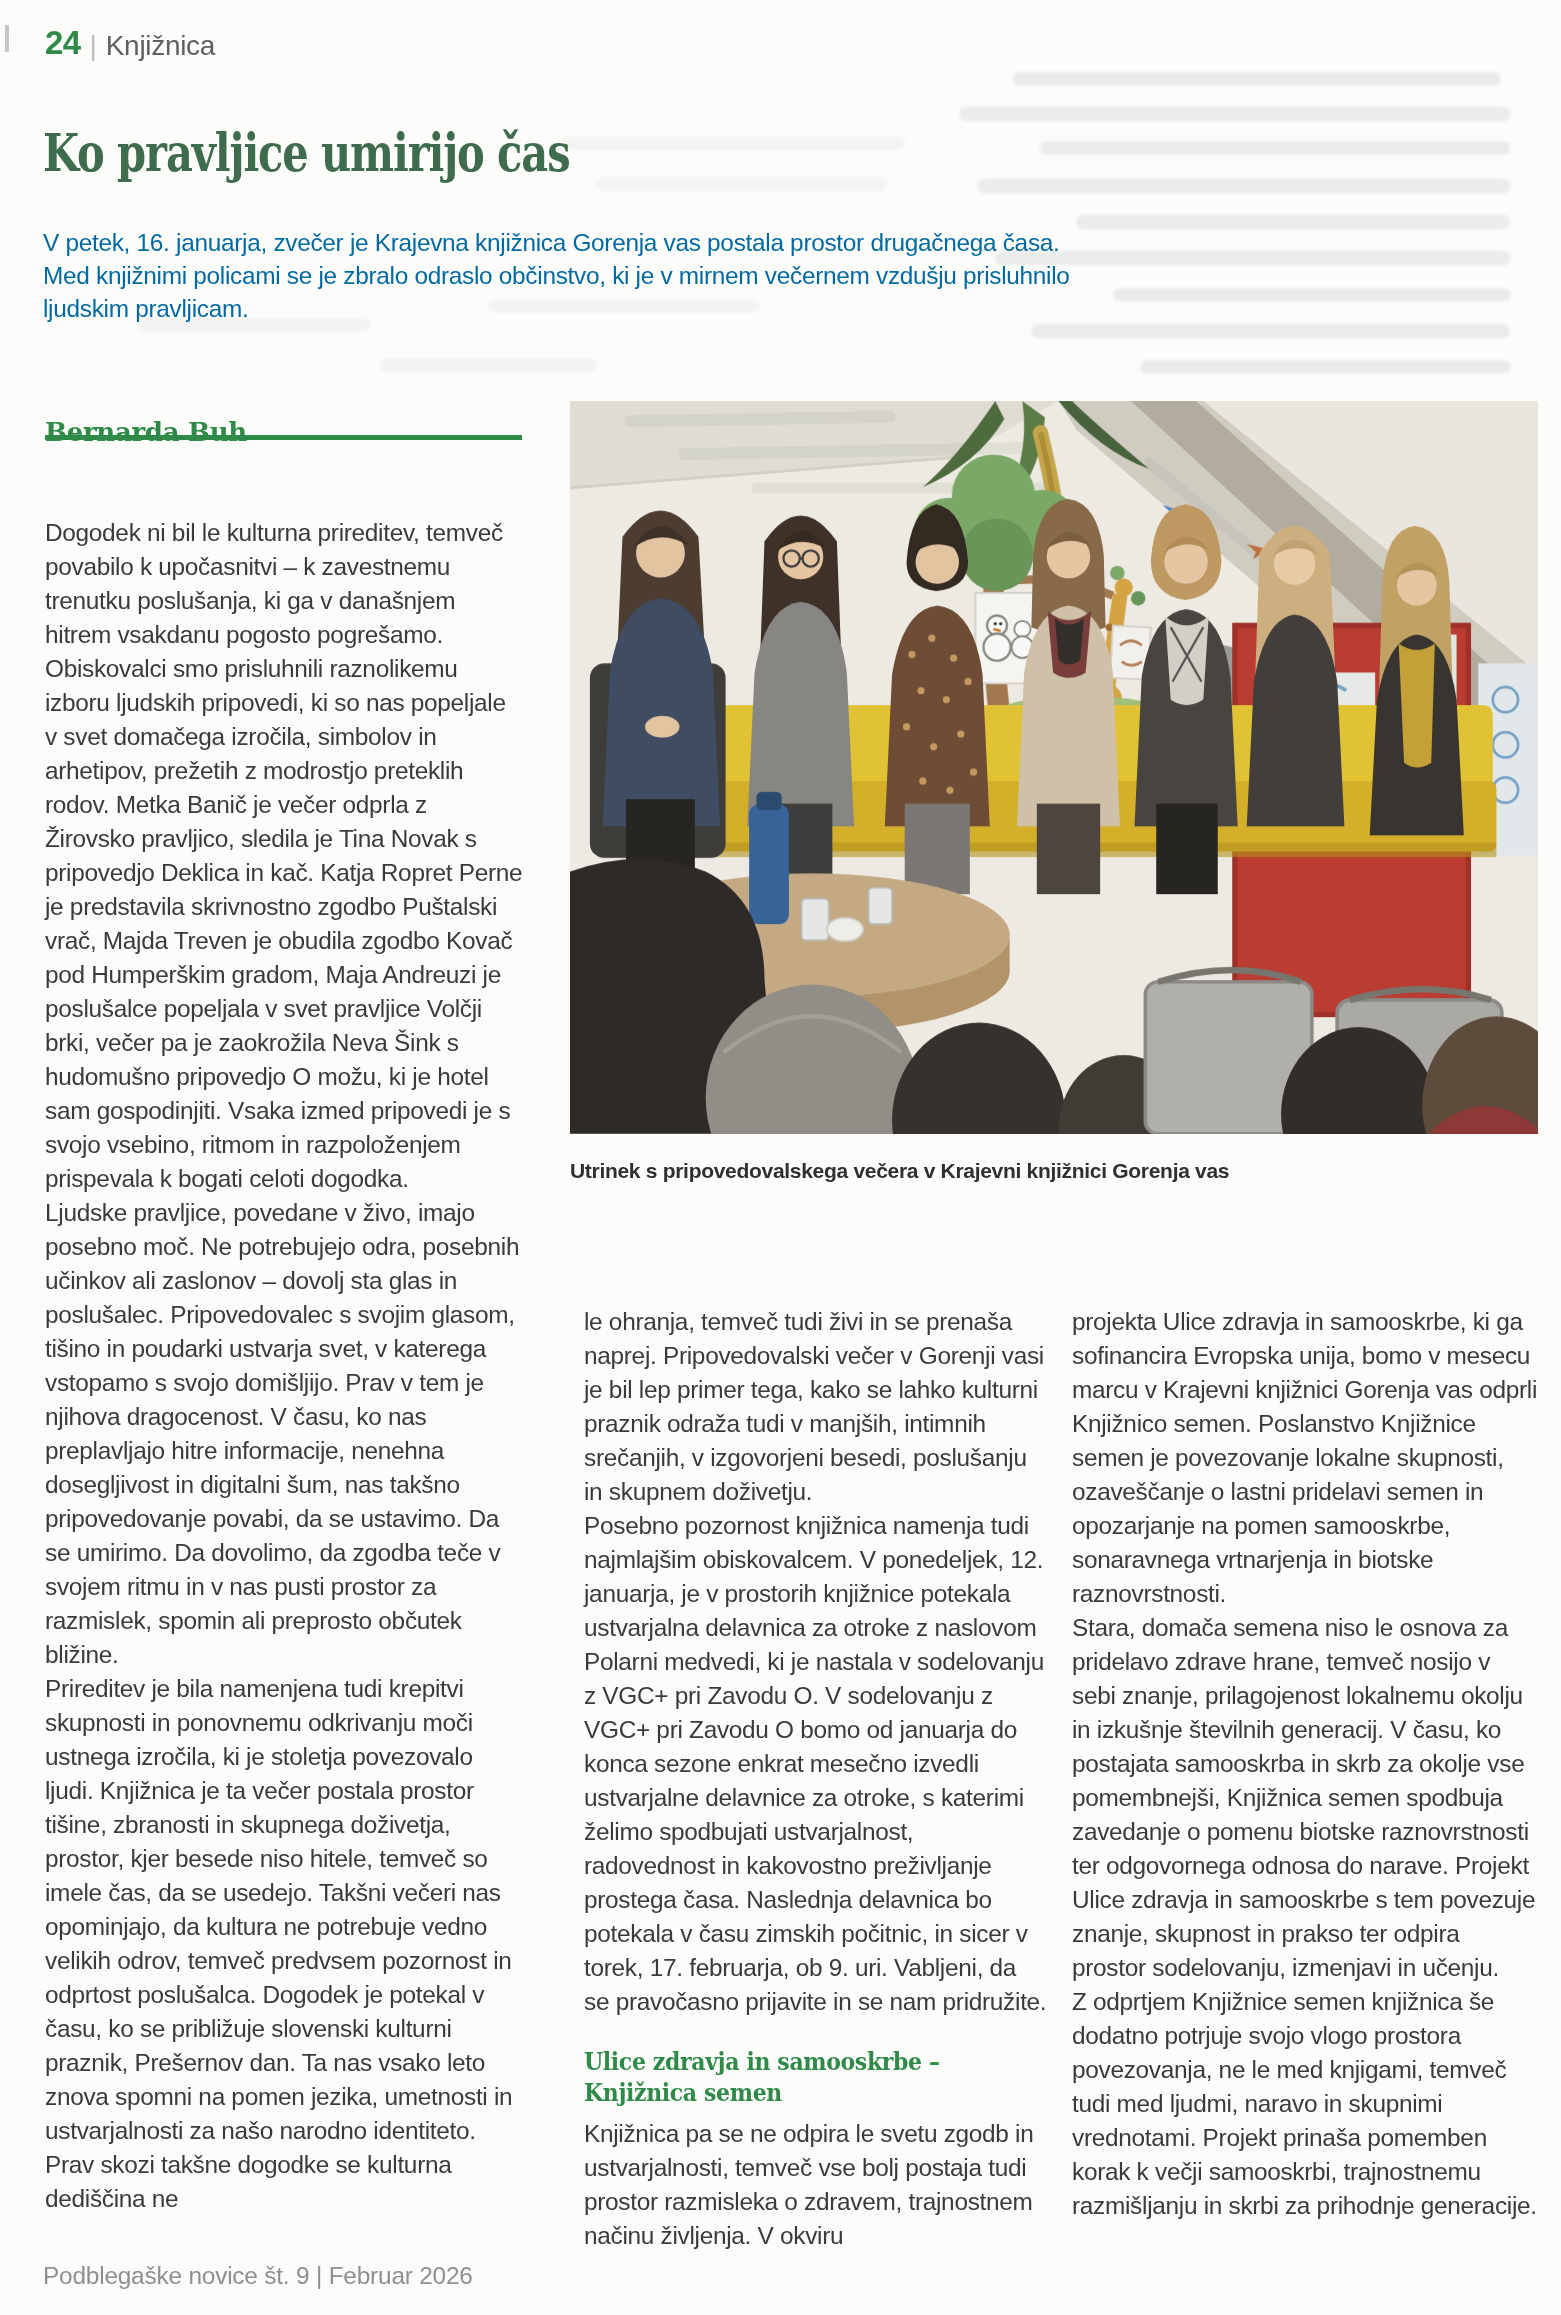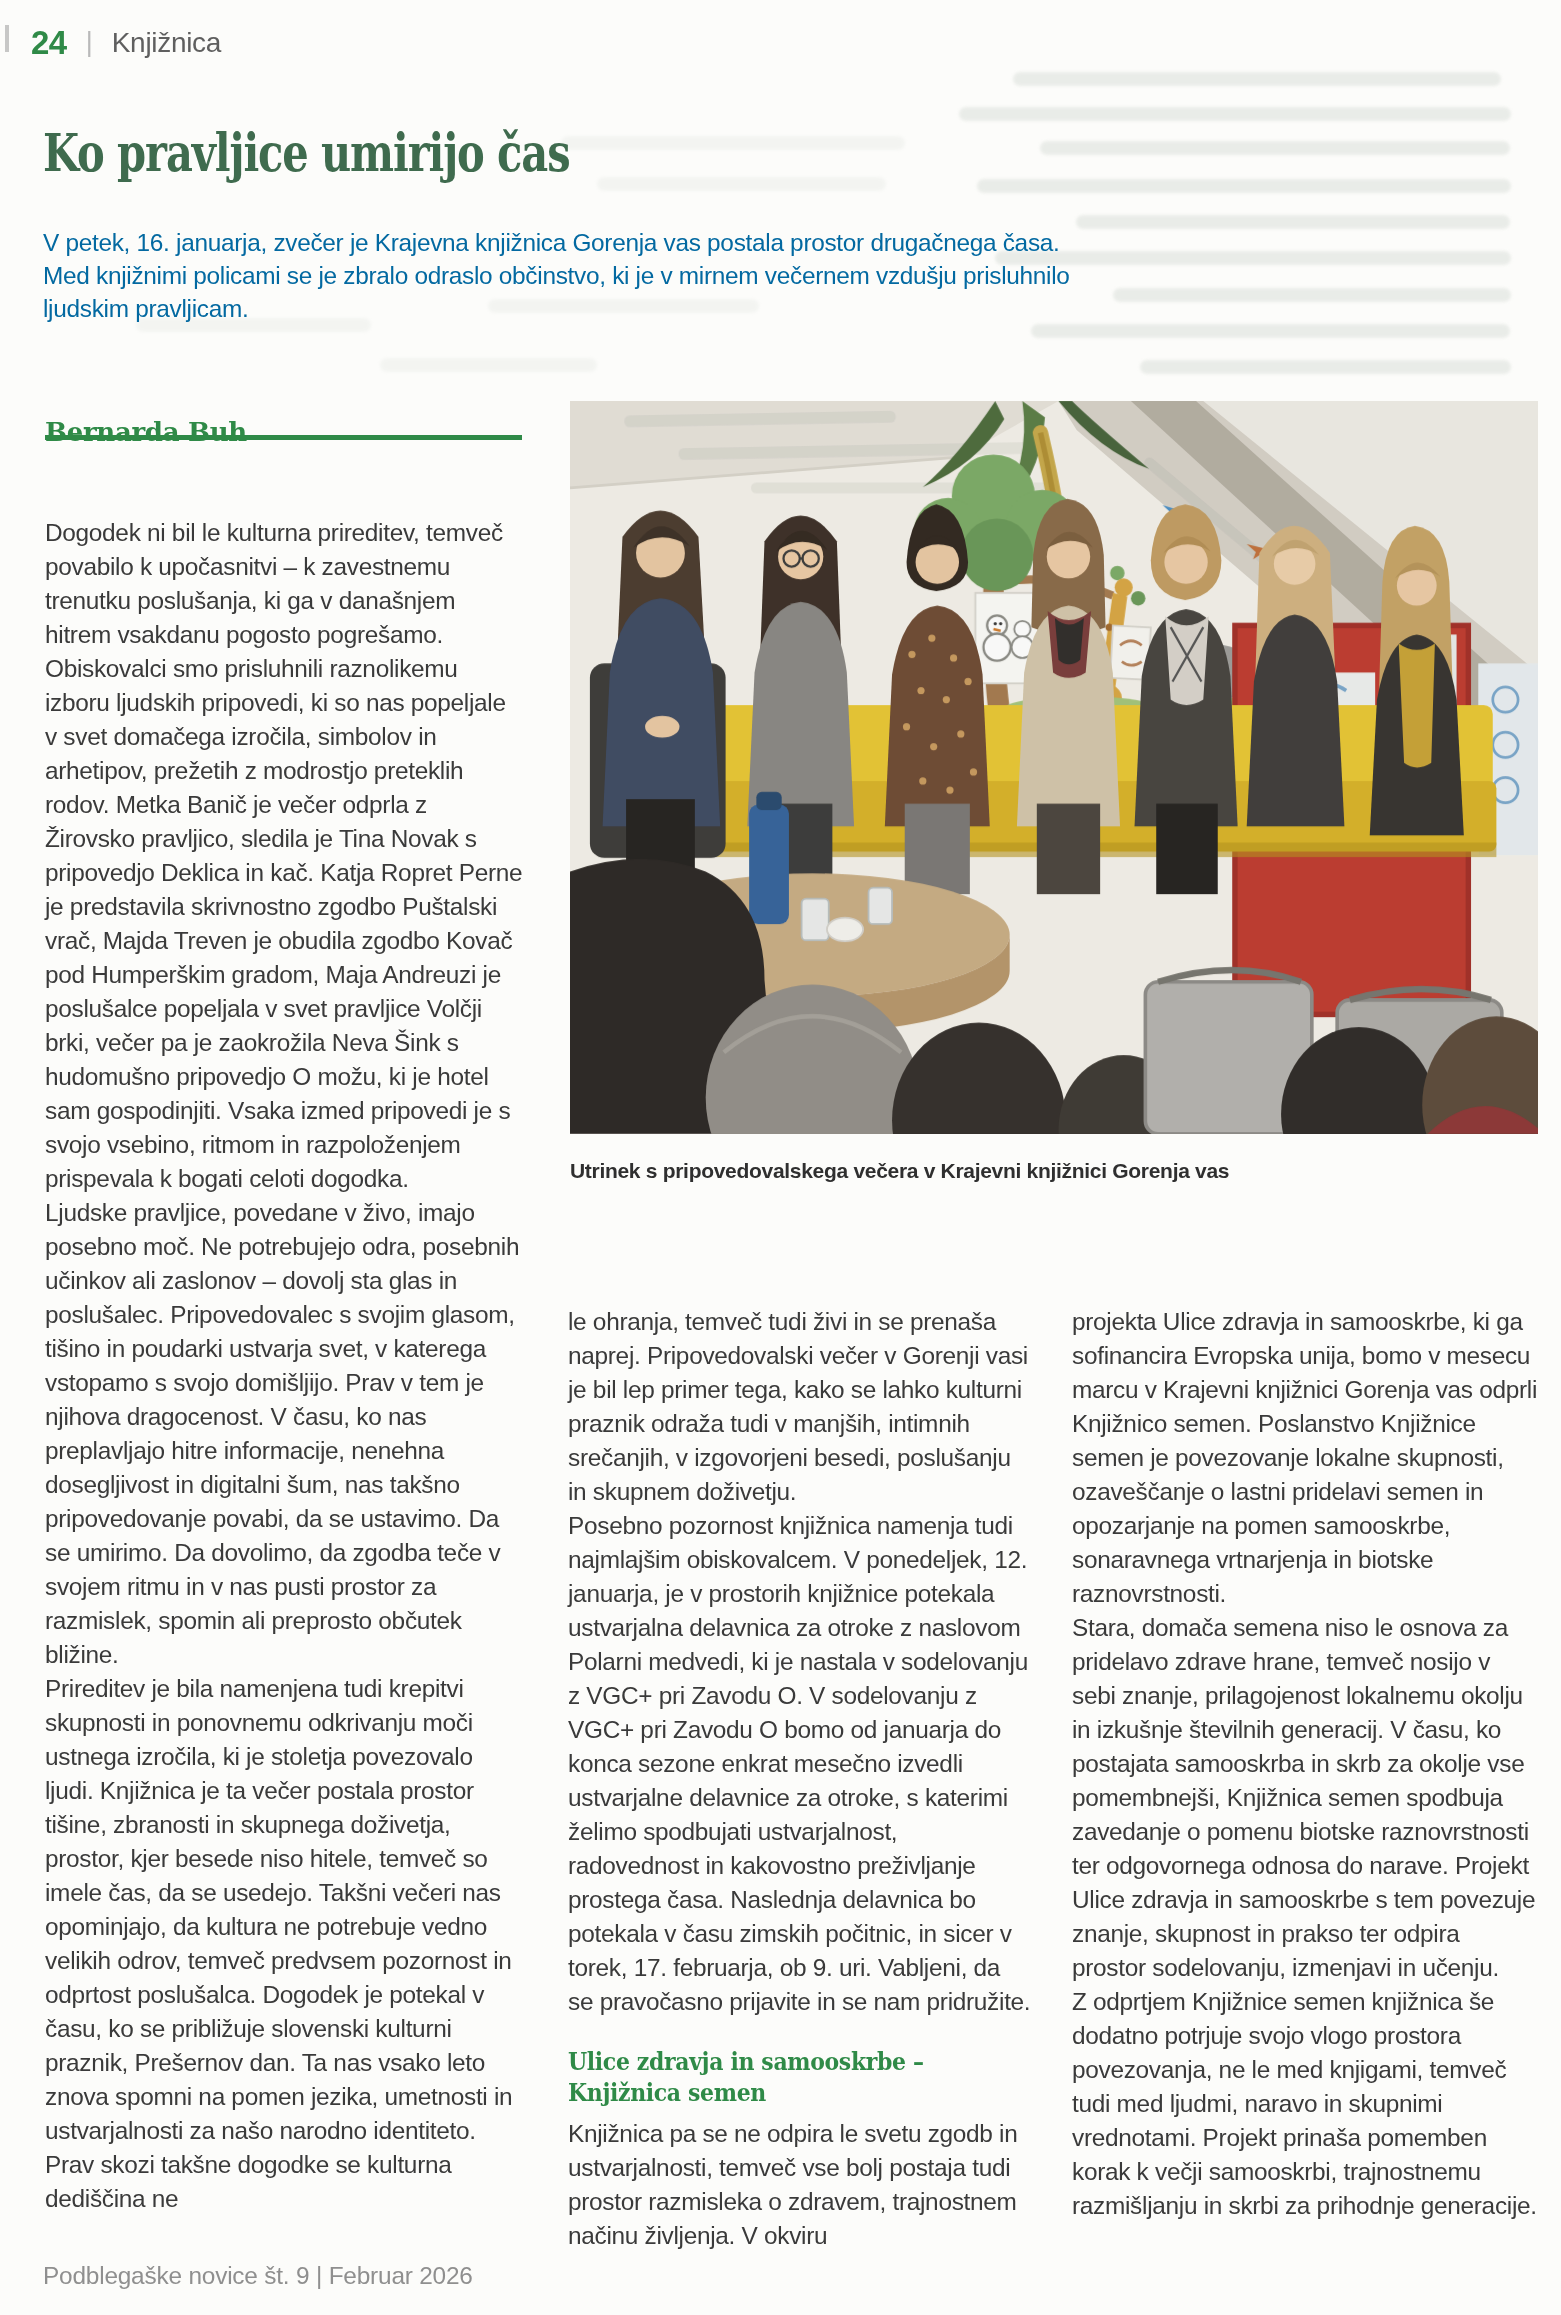--- a/index.html
+++ b/index.html
@@ -7,21 +7,21 @@
     position:relative;
     width:1561px;height:2316px;
     margin:0 auto;
     background:#fcfcfa;
     overflow:hidden;
     font-family:"Liberation Sans","DejaVu Sans",sans-serif;
     color:#3a3a3a;
     -webkit-font-smoothing:antialiased;
   }
   
-  .hdr{position:absolute;left:31px;top:23.5px;display:flex;align-items:center;gap:19px;}
+  .hdr{position:absolute;left:45px;top:23.5px;display:flex;align-items:flex-end;gap:9px;}
   .hdr .num{font-size:33px;font-weight:bold;color:#2f8a47;letter-spacing:-0.5px;}
   .hdr .sep{font-size:27px;color:#b9b9b9;font-weight:300;}
   .hdr .sec{font-size:28px;color:#5f5f5f;letter-spacing:-0.3px;}
   
   .title{
     position:absolute;left:43px;top:87px;width:1266px;
     font-family:"DejaVu Serif","Liberation Serif",serif;
     font-weight:bold;font-size:52px;color:#3f6b4e;
     letter-spacing:-1.4px;white-space:nowrap;
     transform:scaleX(0.80);transform-origin:left top;
@@ -35,21 +35,21 @@
   .author{
     position:absolute;left:45px;top:396px;
     font-family:"DejaVu Serif","Liberation Serif",serif;
     font-weight:bold;font-size:26px;color:#2f8a47;letter-spacing:-0.3px;margin-top:21px;
   }
   .rule{position:absolute;left:45px;top:435px;width:477px;height:4.5px;background:#2f8a47;}
   
   .col{position:absolute;font-size:24.4px;line-height:34px;letter-spacing:-0.3px;color:#3a3a3a;margin-top:48px;}
   .col p{margin:0;}
   .col1{left:45px;top:468px;width:478px;}
-  .col2{left:568px;top:1257px;width:463px;}
+  .col2{left:584px;top:1257px;width:463px;}
   .col3{left:1072px;top:1257px;width:467px;}
   .subhead{
     font-family:"DejaVu Serif","Liberation Serif",serif;
     font-weight:bold;font-size:25px;line-height:31px;color:#2f8a47;
     margin:27px 0 9px 0;width:529px;letter-spacing:-0.4px;
     transform:scaleX(0.88);transform-origin:left top;
   }
   
   .photo{
     position:absolute;left:570px;top:401px;width:968px;height:733px;

